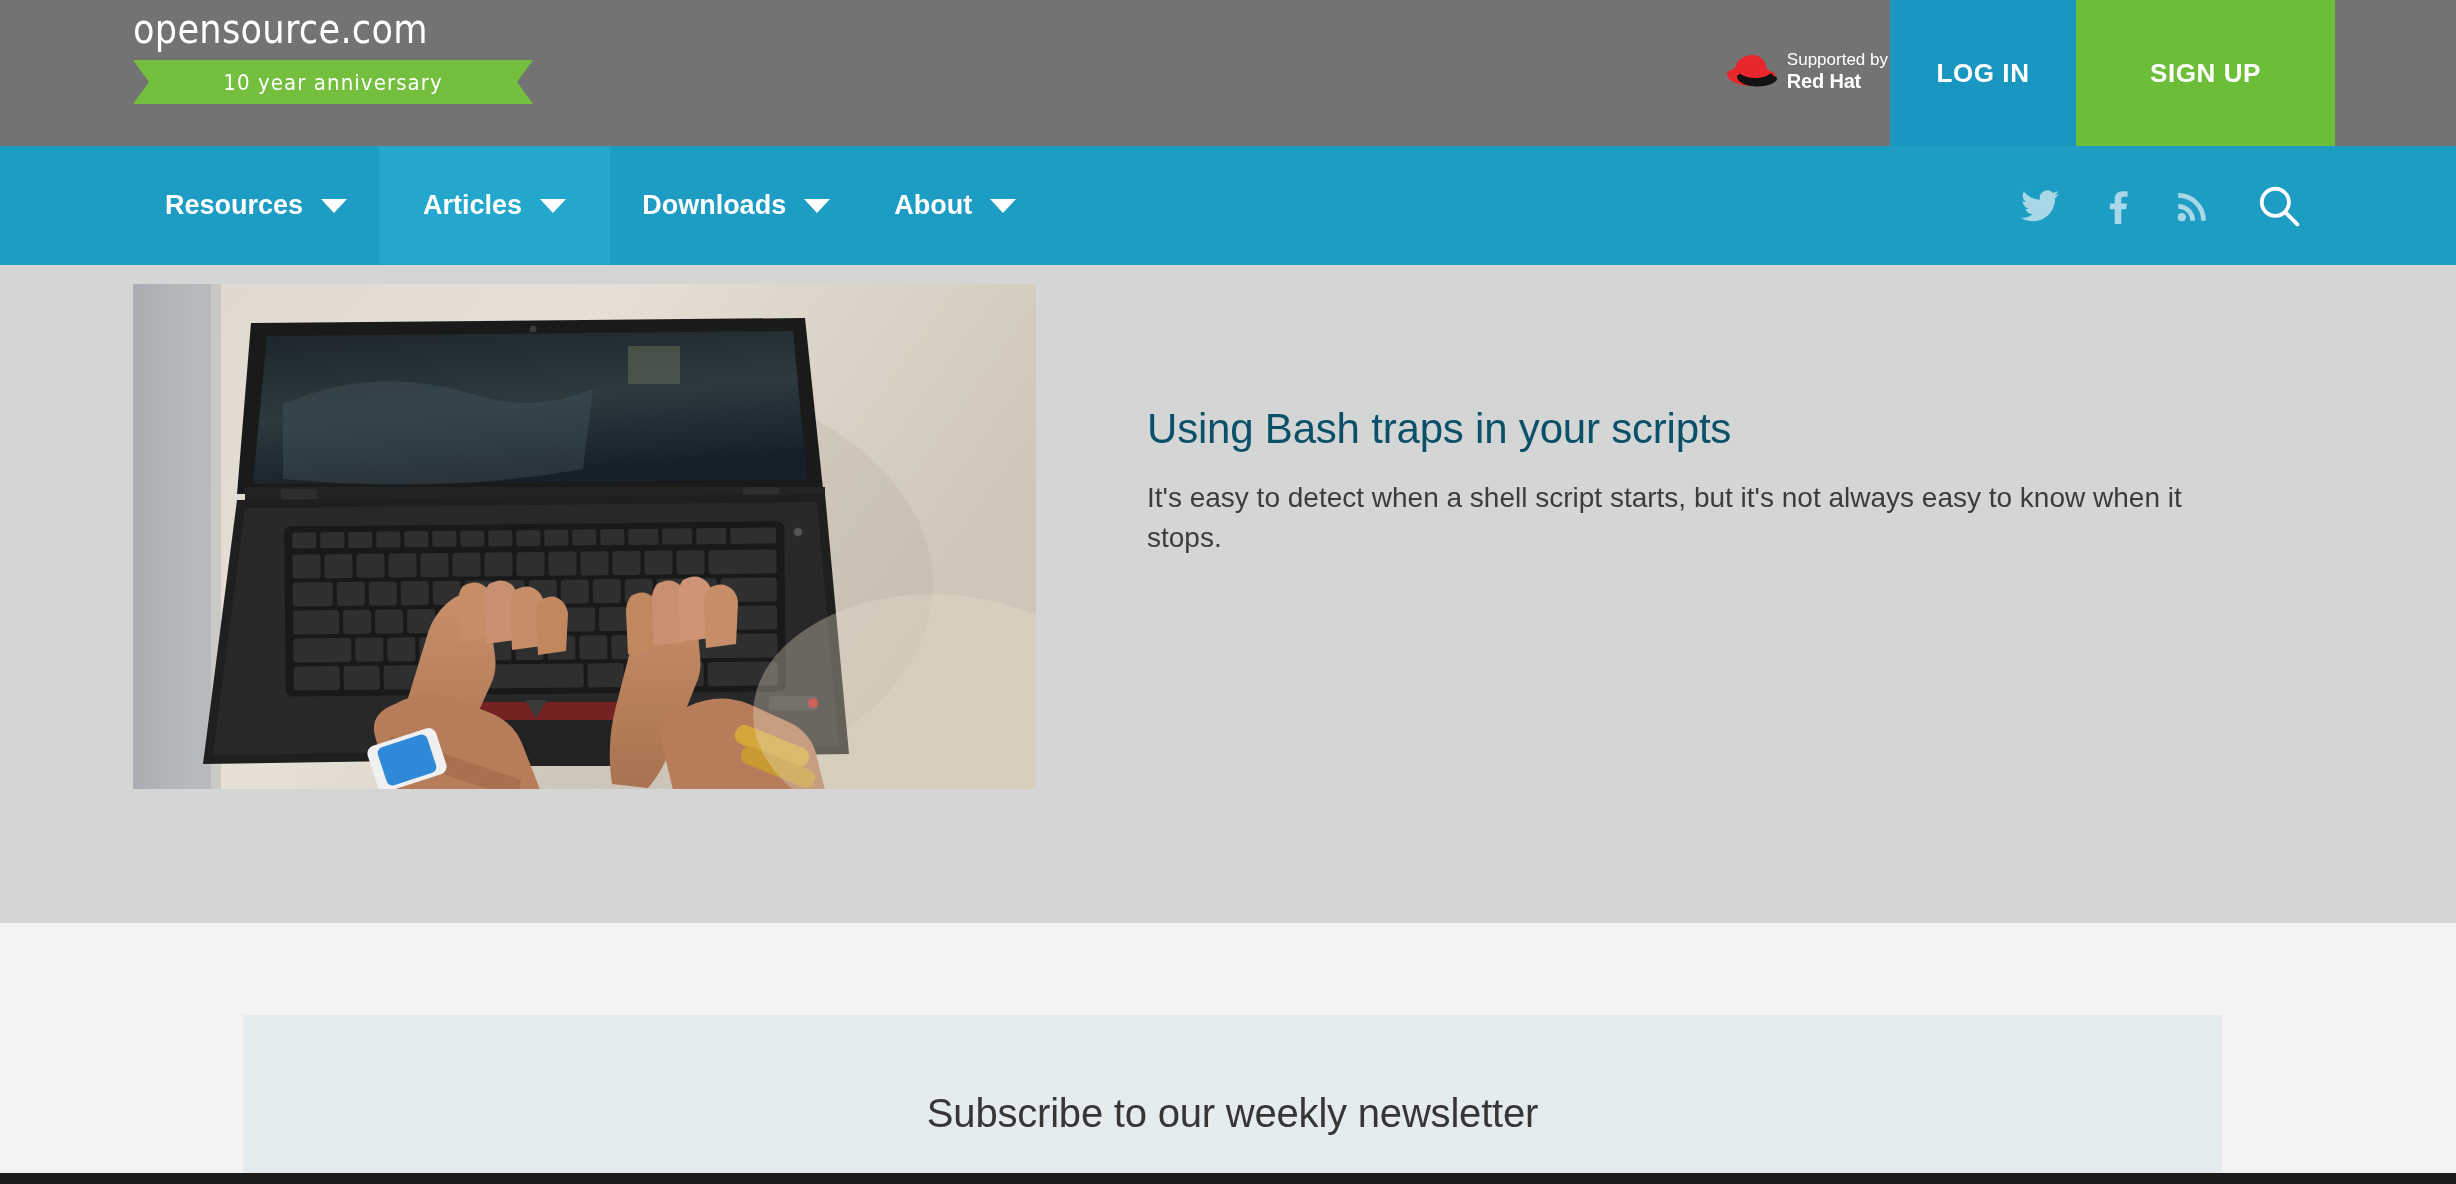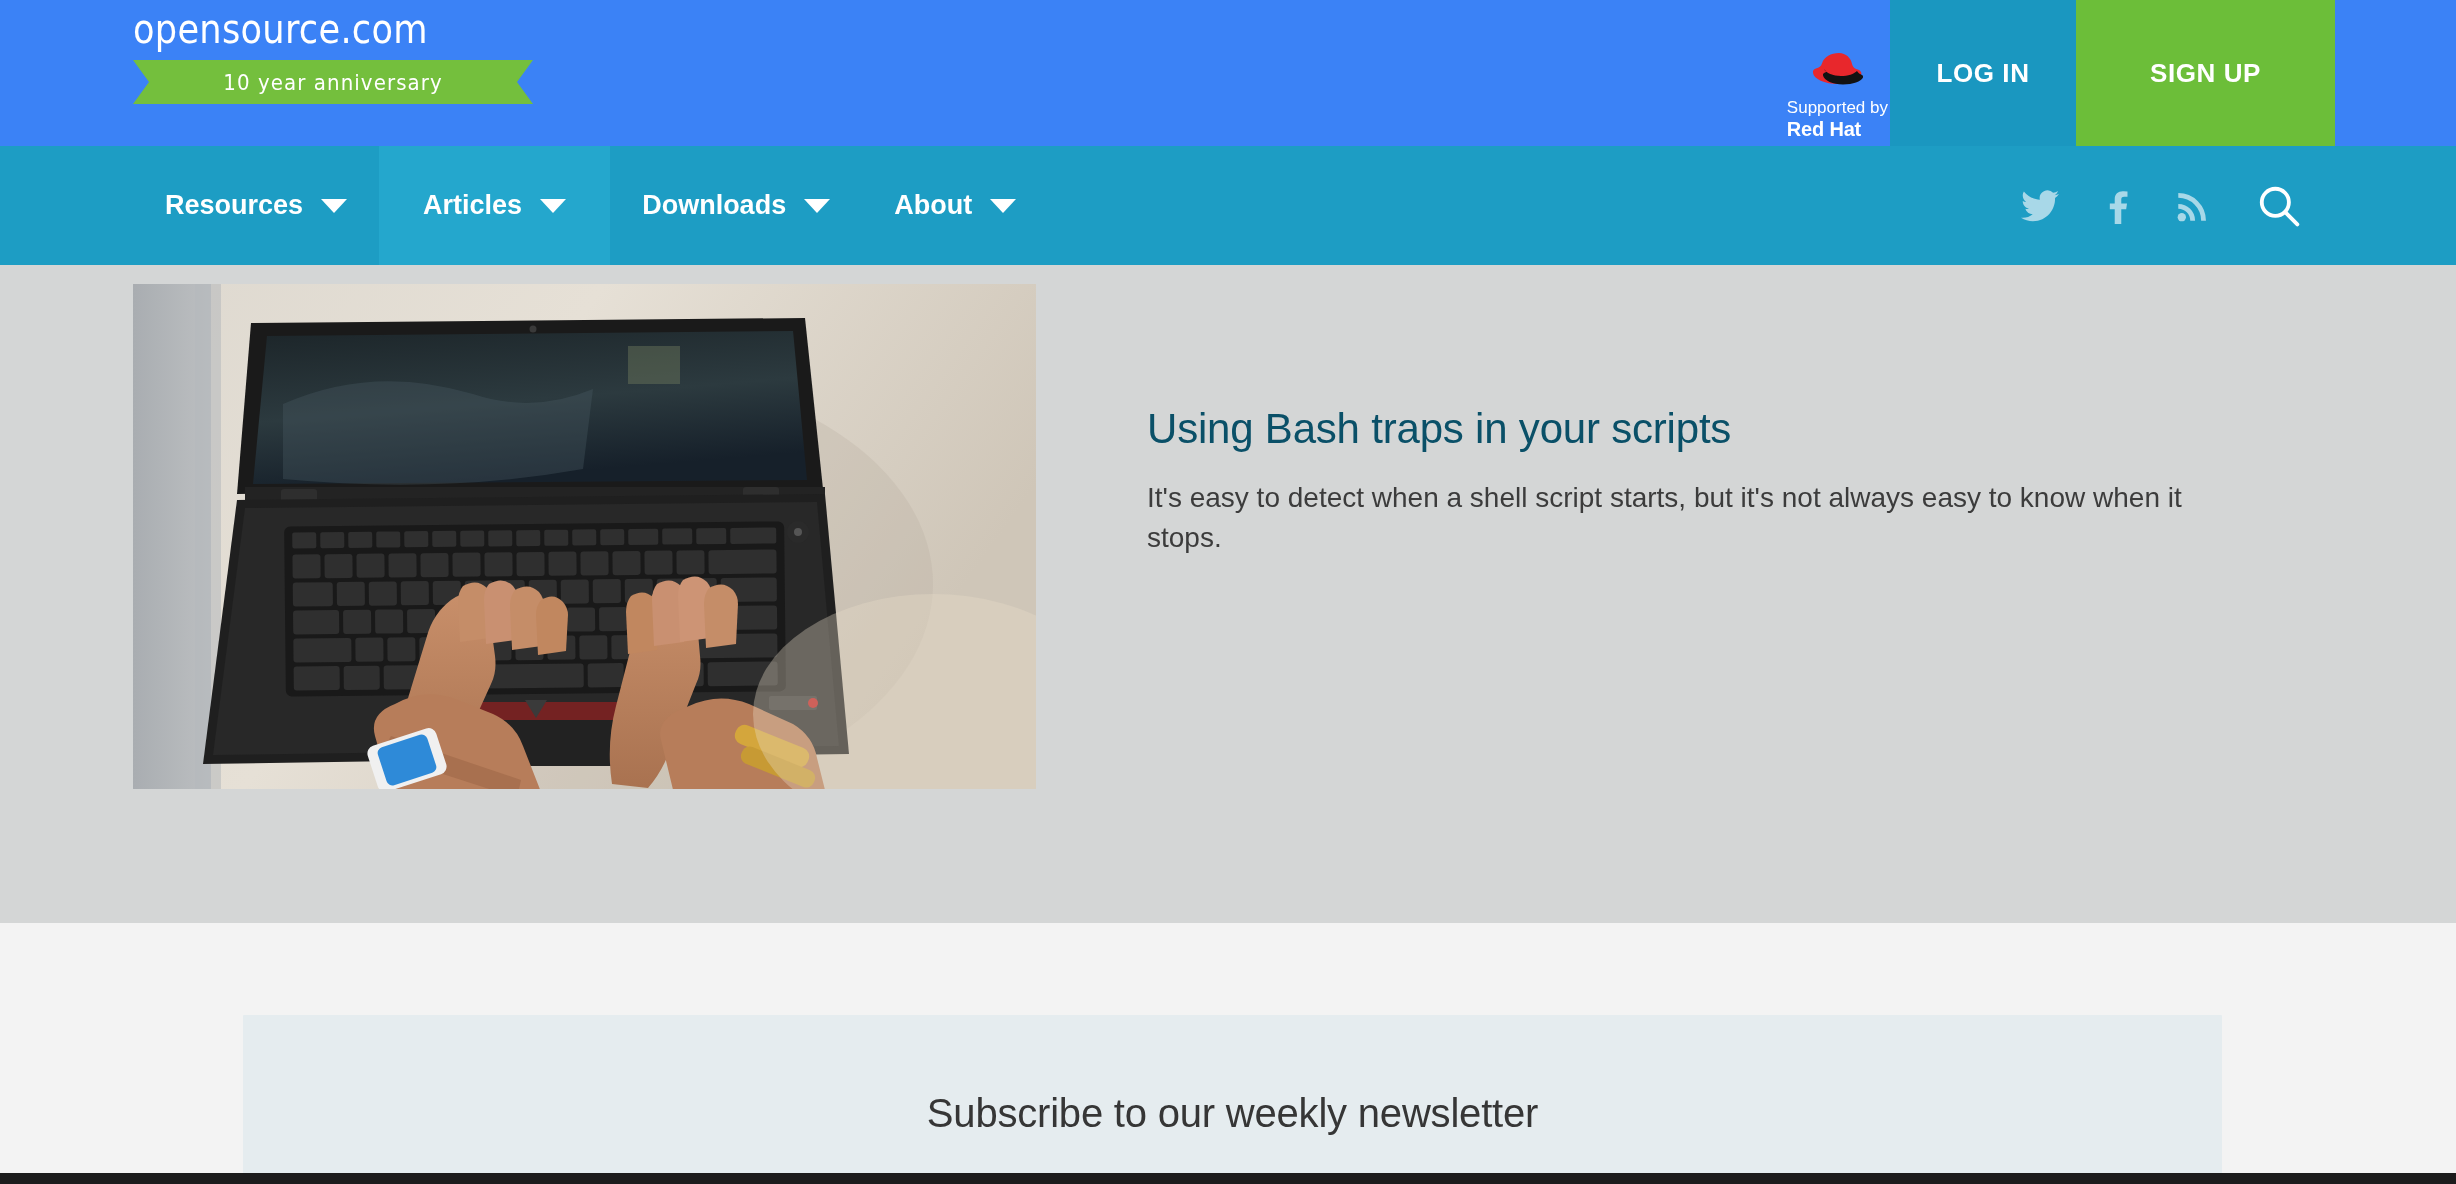--- a/index.html
+++ b/index.html
@@ -9,21 +9,21 @@
     overflow:hidden;
     background:#f3f3f3;
     font-family:"Liberation Sans", sans-serif;
     -webkit-font-smoothing:antialiased;
   }
 
   
   .topbar {
     position:relative;
     height:146px;
-    background:#3b82f6;
+    background:#737373;
     display:flex;
     align-items:stretch;
   }
   .logo-block {
     position:absolute;
     left:133px; top:6px;
     width:400px;
   }
   .logo-word {
     color:#ffffff;
@@ -57,21 +57,20 @@
     transform:scaleX(0.9);
   }
 
   .redhat-badge {
     position:absolute;
     right:568px;
     top:50px;
     display:flex;
     align-items:center;
     gap:10px;
-    flex-direction:column;
   }
   .rh-hat { width:52px; height:38px; display:block; }
   .rh-text { line-height:1.15; }
   .rh-sup { color:#ffffff; font-size:17px; font-weight:400; display:block; }
   .rh-name { color:#ffffff; font-size:20px; font-weight:700; display:block; letter-spacing:-0.2px; }
 
   .btn-login, .btn-signup {
     position:absolute;
     top:0;
     height:146px;

